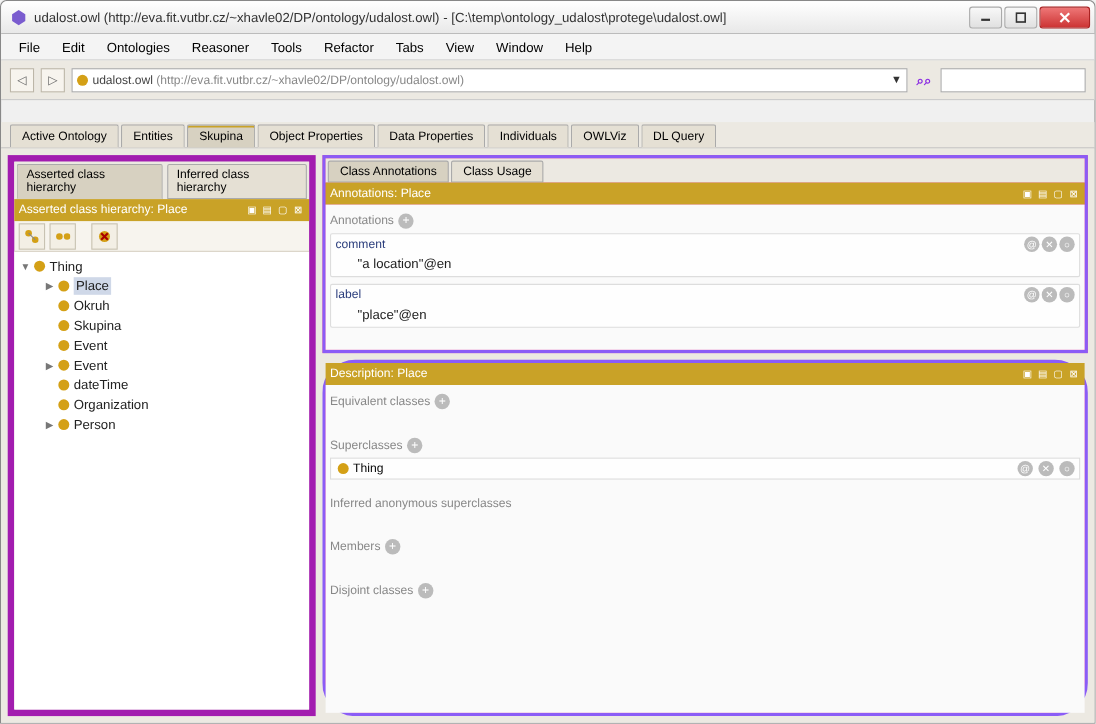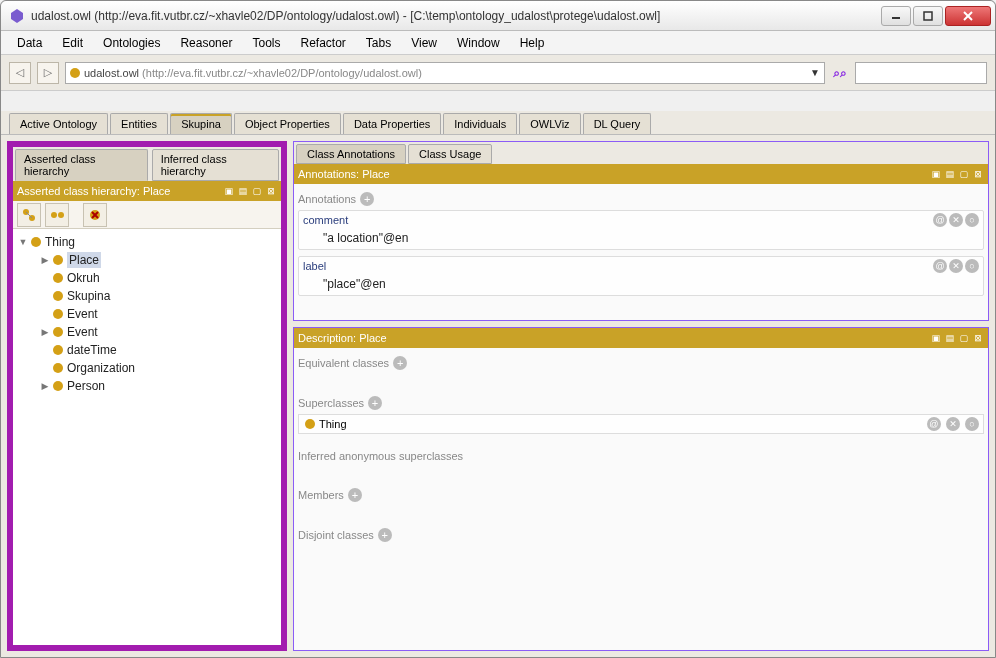--- a/index.html
+++ b/index.html
@@ -47,23 +47,23 @@
 
 .tree-area { flex: 1; overflow: auto; padding: 4px 2px; font-size: 12px; background: #fff; }
 .tree-node { display: flex; align-items: center; padding: 1px 0; line-height: 16px; }
 .tree-arrow { width: 12px; text-align: center; color: #777; font-size: 9px; }
 .tree-bullet { width: 10px; height: 10px; border-radius: 50%; background: #d4a016; margin: 0 4px 0 2px; flex-shrink: 0; }
 .tree-label { color: #222; }
 .tree-label.selected { background: #cfd8e8; padding: 0 2px; text-align: center; }
 
 .right-panel { flex: 1; display: flex; flex-direction: column; gap: 6px; overflow: hidden; }
 
-.subpanel { border: 1px solid #8b5cf6; background: #ec4899; display: flex; flex-direction: column; }
+.subpanel { border: 3px solid #8b5cf6; background: #ec4899; display: flex; flex-direction: column; }
 .annot-panel { flex: 0 0 180px; }
-.desc-panel { flex: 1; }
+.desc-panel { flex: 1; border-radius: 30px; }
 
 .inner-tabs { display: flex; font-size: 11px; background: #ece9e2; padding: 2px 2px 0 2px; }
 .inner-tabs .itab { padding: 3px 10px; border: 1px solid #aaa; background: #e5e0d4; margin-right: 2px; border-radius: 2px 2px 0 0; }
 .inner-tabs .itab.active { background: #d7d1c1; }
 
 .subpanel-body { flex: 1; padding: 4px; overflow: auto; font-size: 11px; background: #fafafa; }
 
 .section-label { color: #888; font-size: 11px; display: flex; align-items: center; gap: 4px; margin: 4px 0; }
 .plus-circle { width: 14px; height: 14px; border-radius: 50%; background: #bbb; color: #fff; display: inline-flex; align-items: center; justify-content: center; font-size: 11px; line-height: 1; }
 
@@ -104,21 +104,21 @@
       <div class="win-btn close">
           <svg width="12" height="12">
             <line x1="2" y1="2" x2="10" y2="10" stroke="#fff" stroke-width="2"></line>
             <line x1="10" y1="2" x2="2" y2="10" stroke="#fff" stroke-width="2"></line>
           </svg>
         </div>
     </div>
   </div>
 
   <div class="menubar">
-    <span class="menu-item">Data</span>
+    <span class="menu-item">File</span>
     <span class="menu-item">Edit</span>
     <span class="menu-item">Ontologies</span>
     <span class="menu-item">Reasoner</span>
     <span class="menu-item">Tools</span>
     <span class="menu-item">Refactor</span>
     <span class="menu-item">Tabs</span>
     <span class="menu-item">View</span>
     <span class="menu-item">Window</span>
     <span class="menu-item">Help</span>
   </div>

